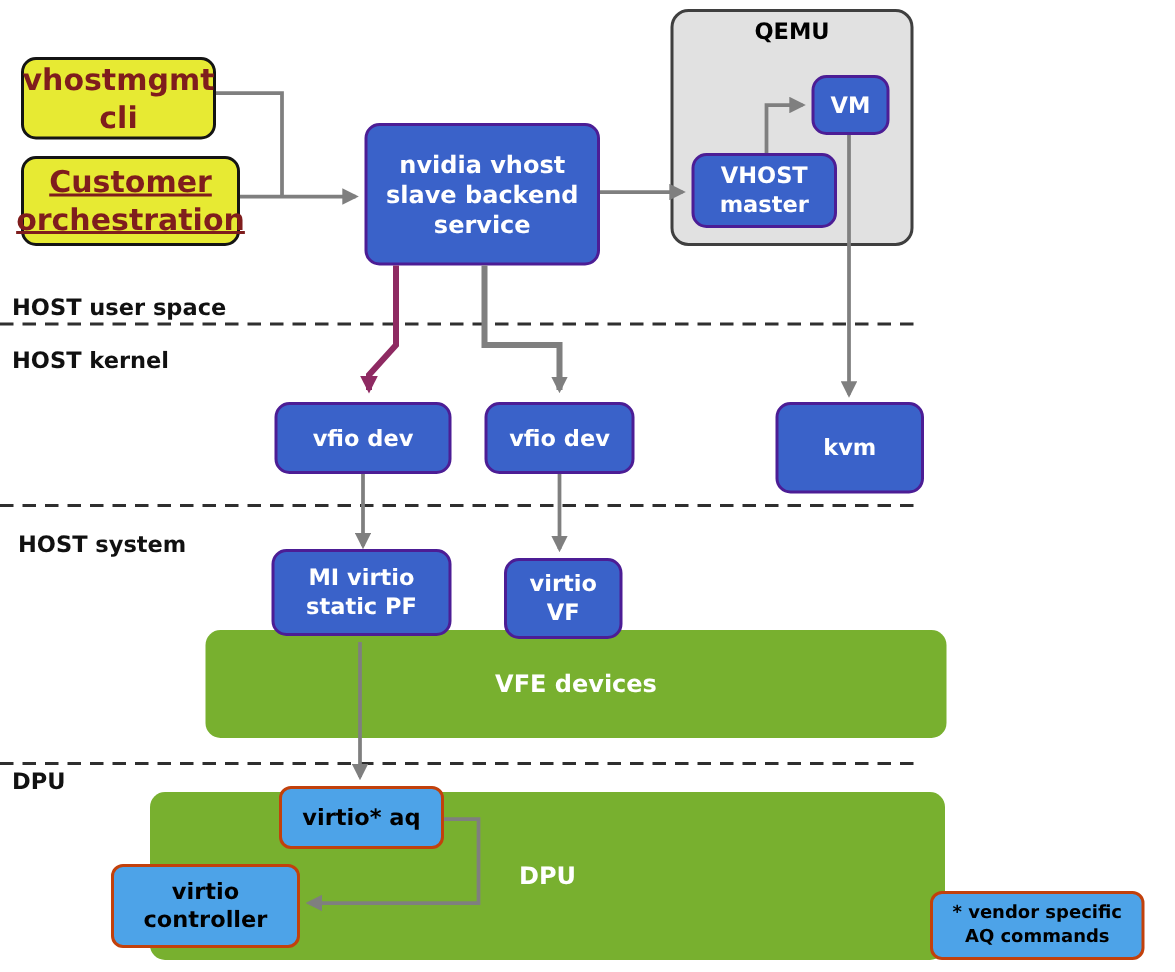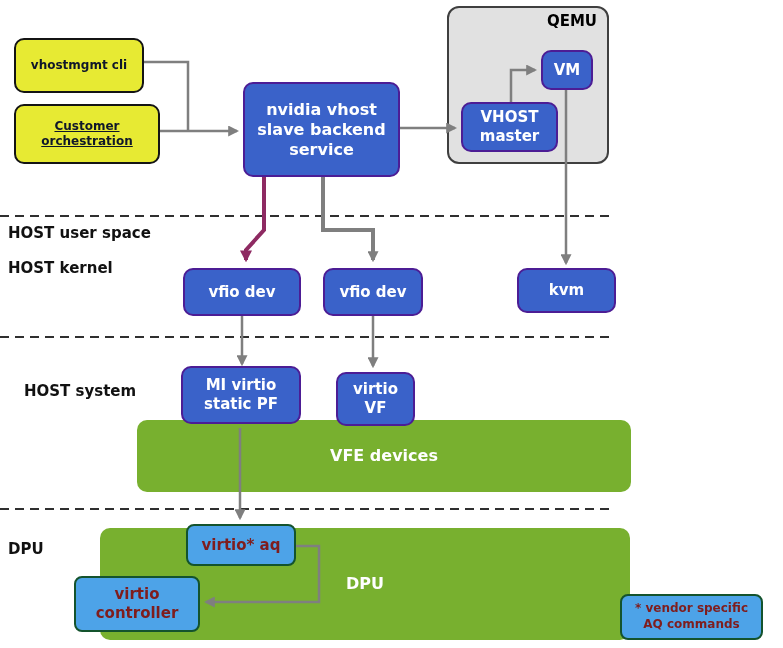--- a/index.html
+++ b/index.html
@@ -8,44 +8,44 @@
   #canvas {
     position:relative; width:783px; height:648px;
     background:#fff; overflow:hidden;
   }
   .node {
     position:absolute; display:flex; align-items:center; justify-content:center;
     text-align:center; font-weight:bold; line-height:1.25; z-index:2;
   }
   .yellow {
     background:var(--yellow,#e7ea33); border:2.5px solid #141414;
-    border-radius:10px; color:#0f172a; font-size:12px;
+    border-radius:10px; color:#7f1d1d; font-size:20px;
   }
   .blue {
     background:var(--blue,#3a62c9); border:2px solid #4c1d95;
     border-radius:10px; color:#fff; font-size:15px;
   }
   .lightblue {
-    background:var(--light-blue,#4da3e8); border:2px solid #14532d;
-    border-radius:8px; color:#7f1d1d; font-size:15px;
+    background:var(--light-blue,#4da3e8); border:2px solid #c2410c;
+    border-radius:8px; color:#000000; font-size:15px;
   }
   .green {
     background:var(--green,#78b02f); border-radius:10px;
     color:#fff; font-size:16px; z-index:1;margin-left:40px;
   }
   .qemu-box {
     position:absolute; background:var(--gray-container,#e1e1e1);
     border:2px solid #3f3f3f; border-radius:12px; z-index:1;
   }
   .qemu-label {
     position:absolute; font-weight:bold; font-size:15px; color:#000;
-    text-align:center; z-index:2;margin-left:44px;
+    text-align:center; z-index:2;
   }
   .zone-label {
-    position:absolute; font-weight:bold; font-size:15px; color:#111; z-index:3;margin-top:28px;
+    position:absolute; font-weight:bold; font-size:15px; color:#111; z-index:3;
   }
   svg.overlay {
     position:absolute; left:0; top:0; z-index:5; pointer-events:none;
   }
   .note { font-size:12px; line-height:1.3; }
 </style>
 </head>
 <body>
 
 <div id="canvas">
@@ -56,37 +56,37 @@
   <div class="node yellow" style="left:14px; top:38px; width:130px; height:55px; padding:0 14px;">vhostmgmt cli</div>
   <div class="node yellow" style="left:14px; top:104px; width:146px; height:60px; padding:0 4px;text-decoration:underline;">Customer orchestration</div>
 
   <div class="node blue" style="left:243px; top:82px; width:157px; height:95px; padding:12px 10px; font-size:16px;">nvidia vhost slave backend service</div>
 
   <div class="node blue" style="left:541px; top:50px; width:52px; height:40px;">VM</div>
   <div class="node blue" style="left:461px; top:102px; width:97px; height:50px; padding:0 8px;">VHOST master</div>
 
   <div class="node blue" style="left:183px; top:268px; width:118px; height:48px;">vfio dev</div>
   <div class="node blue" style="left:323px; top:268px; width:100px; height:48px;">vfio dev</div>
-  <div class="node blue" style="left:517px; top:268px; width:99px; height:45px;">kvm</div>
+  <div class="node blue" style="left:517px; top:268px; width:99px; height:61px;">kvm</div>
 
   <div class="node blue" style="left:181px; top:366px; width:120px; height:58px; padding:0 8px;">MI virtio static PF</div>
   <div class="node blue" style="left:336px; top:372px; width:79px; height:54px; padding:0 22px;">virtio VF</div>
 
   <div class="node green" style="left:97px; top:420px; width:494px; height:72px;">VFE devices</div>
 
   <div class="node green" style="left:60px; top:528px; width:530px; height:112px;">DPU</div>
 
   <div class="node lightblue" style="left:186px; top:524px; width:110px; height:42px; z-index:3;">virtio* aq</div>
   <div class="node lightblue" style="left:74px; top:576px; width:126px; height:56px; padding:0 16px; z-index:3;">virtio controller</div>
 
   <div class="node lightblue note" style="left:620px; top:594px; width:143px; height:46px; padding:0 6px;">* vendor specific AQ commands</div>
 
   <div class="zone-label" style="left:8px; top:196px;">HOST user space</div>
   <div class="zone-label" style="left:8px; top:231px;">HOST kernel</div>
-  <div class="zone-label" style="left:24px; top:354px;">HOST system</div>
+  <div class="zone-label" style="left:12px; top:354px;">HOST system</div>
   <div class="zone-label" style="left:8px; top:512px;">DPU</div>
 
   <svg class="overlay" width="783" height="648" viewBox="0 0 783 648">
     <defs>
       <marker id="ah-gray" viewBox="0 0 10 10" refX="8" refY="5" markerWidth="11" markerHeight="11" markerUnits="userSpaceOnUse" orient="auto">
         <path d="M0,0 L10,5 L0,10 z" fill="#7f7f7f"></path>
       </marker>
       <marker id="ah-purple" viewBox="0 0 10 10" refX="8" refY="5" markerWidth="12" markerHeight="12" markerUnits="userSpaceOnUse" orient="auto">
         <path d="M0,0 L10,5 L0,10 z" fill="#8e2a62"></path>
       </marker>

